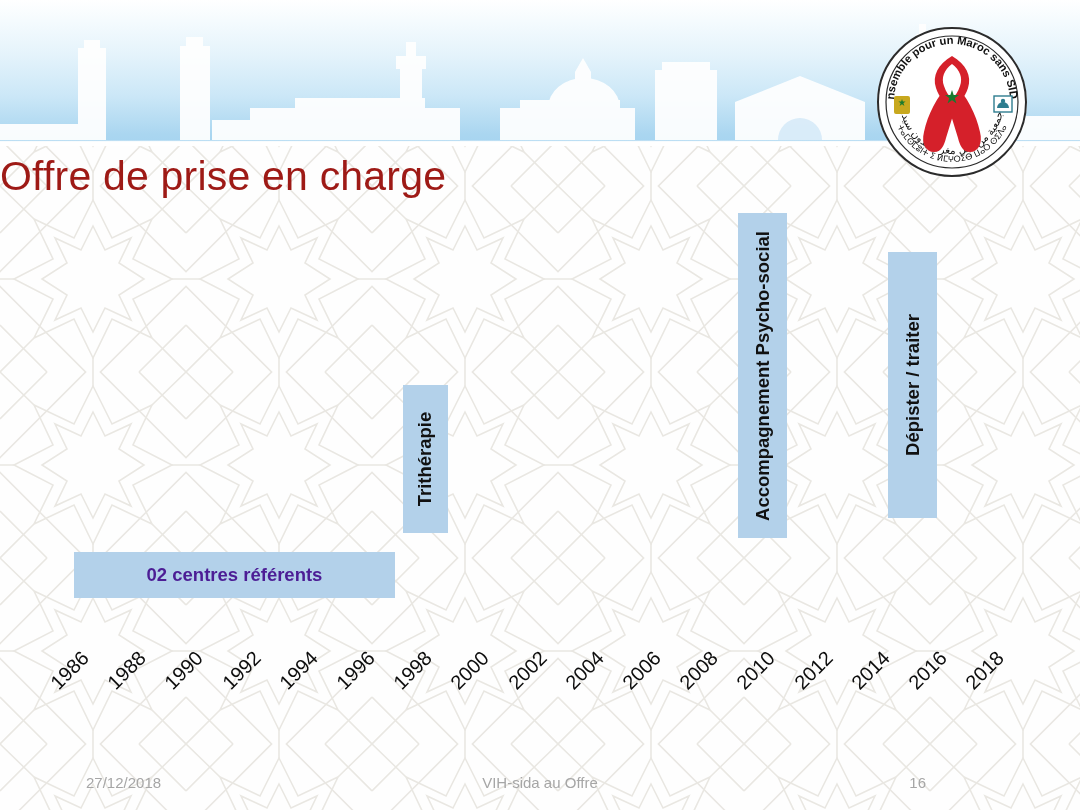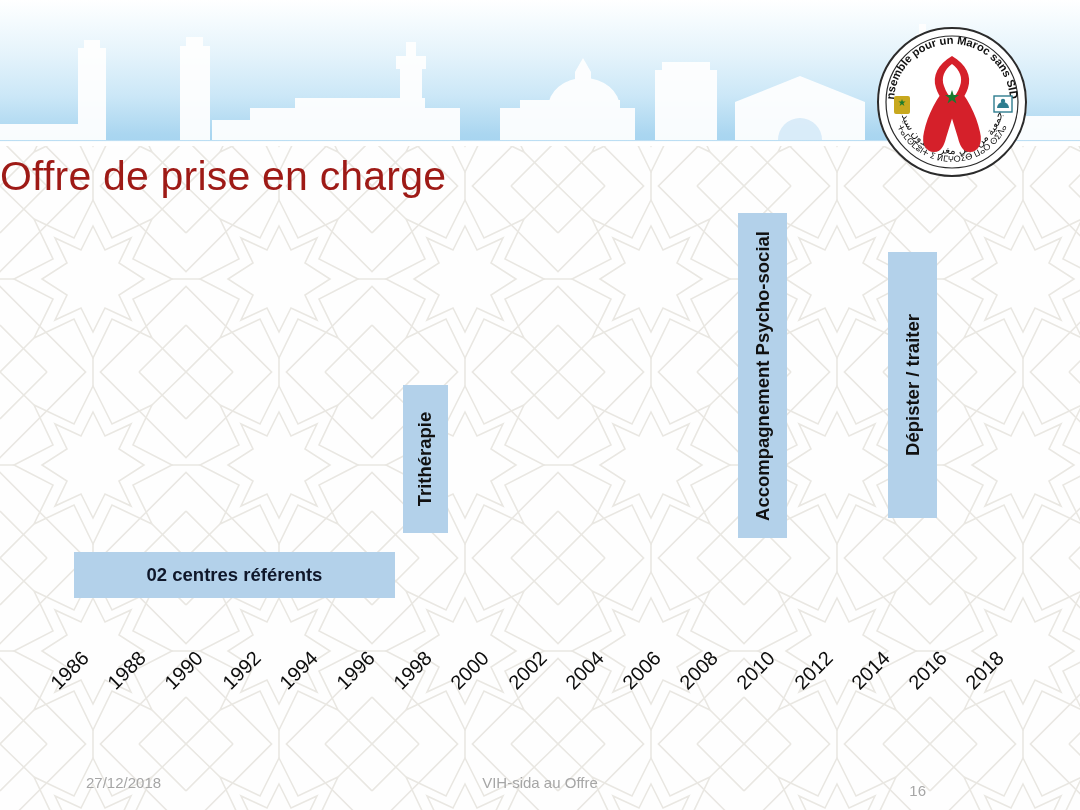--- a/index.html
+++ b/index.html
@@ -62,21 +62,21 @@
     position:absolute;left:0;top:0;width:1080px;height:810px;z-index:3;
   }
   .bar{
     position:absolute;
     background:#b3d1ea;
     display:flex;
     align-items:center;
     justify-content:center;
   }
   .bar.horizontal .bar-label{
-    color:#0f172a;
+    color:#4c1d95;
     font-size:18.5px;
     font-weight:bold;
     white-space:nowrap;
   }
   .bar.vertical .bar-label{
     color:#111111;
     font-size:18.5px;
     font-weight:bold;
     white-space:nowrap;
     transform:rotate(-90deg);
@@ -98,21 +98,21 @@
   }
 
   
   .footer{
     position:absolute;left:0;top:770px;width:970px;height:40px;z-index:4;
     color:#a6a6a6;
     font-size:15px;
   }
   .footer .f-date{position:absolute;left:86px;top:4px;}
   .footer .f-center{position:absolute;left:0;top:4px;width:1080px;text-align:center;}
-  .footer .f-page{position:absolute;right:44px;top:12px;}
+  .footer .f-page{position:absolute;right:44px;top:4px;}
 </style>
 </head>
 <body>
 
 <div id="slide">
 
   <svg class="bg-pattern" viewBox="0 0 1080 810" width="1080" height="810" aria-hidden="true">
     <defs>
       <pattern id="zellige" x="0" y="0" width="186" height="186" patternUnits="userSpaceOnUse">
         <g fill="none" stroke="#e9e7e2" stroke-width="1.6">

